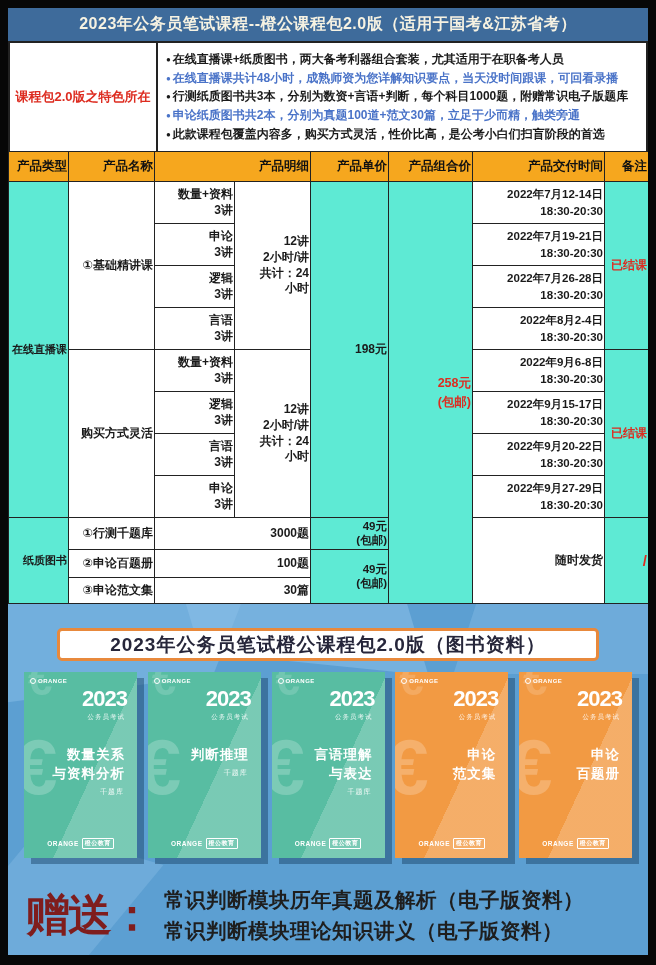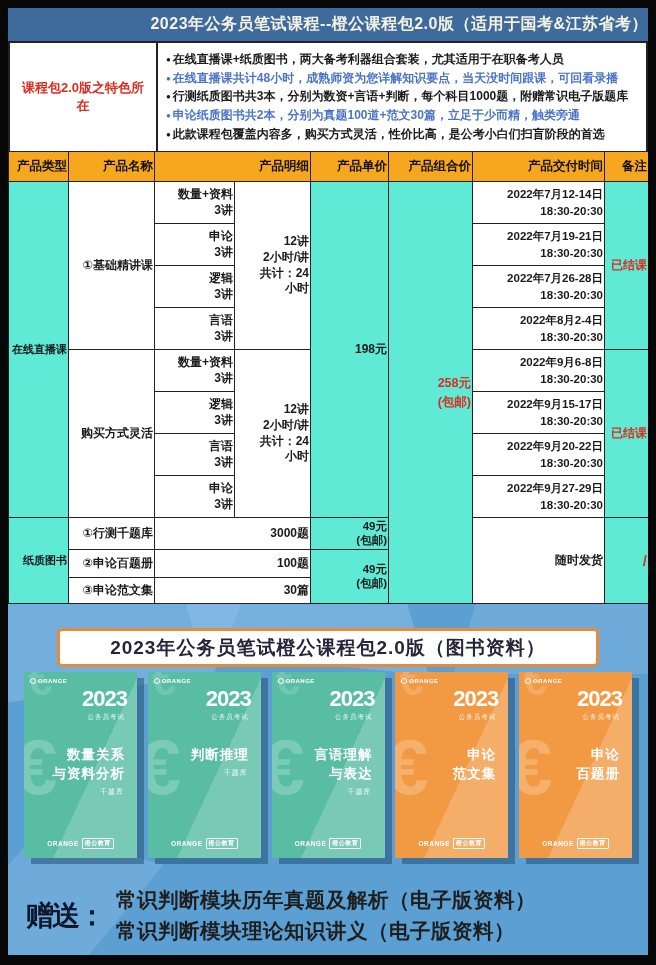--- a/index.html
+++ b/index.html
@@ -6,29 +6,29 @@
   * { box-sizing:border-box; }
   .frame {
     position:relative; width:656px; height:965px; background:#070707;
     padding:8px 8px 10px 8px; margin:0 auto;
     font-family:"Liberation Sans","DejaVu Sans",sans-serif;
   }
   .sheet { width:640px; height:947px; background:#ffffff; display:flex; flex-direction:column; overflow:hidden; }
 
   
   .title-bar {
-    height:33px; background:#3e6b9b; color:#f6f2e2; display:flex; align-items:center; justify-content:flex-end;
+    height:33px; background:#3e6b9b; color:#f6f2e2; display:flex; align-items:center; justify-content:center;
     font-size:16px; font-weight:800; letter-spacing:0.5px; flex:0 0 auto;
   }
 
   
   .features { height:110px; display:flex; border:2px solid #222; border-bottom:none; flex:0 0 auto; }
   .features-label {
     width:148px; flex:0 0 148px; border-right:2px solid #222; display:flex; align-items:center; justify-content:center;
-    color:#dd2c20; font-weight:800; font-size:13px; text-align:center; padding:0 6px;
+    color:#dd2c20; font-weight:800; font-size:13px; text-align:center; padding:0 0;
   }
   .features-list { flex:1; display:flex; flex-direction:column; justify-content:space-evenly; padding:5px 6px 5px 8px; }
   .bullet { display:flex; align-items:baseline; font-size:12px; font-weight:700; line-height:1.25; white-space:nowrap; }
   .bullet .dot { font-size:8px; margin-right:2px; position:relative; top:-1px; }
   .b-black { color:#1a1a1a; }
   .b-blue  { color:#4a73c8; }
 
   
   table.product { border-collapse:collapse; table-layout:fixed; width:640px; flex:0 0 auto; text-align:right; }
   table.product th, table.product td { border:1.5px solid #222; padding:0 1px; overflow:hidden; }
@@ -47,21 +47,21 @@
 
   
   .promo { position:relative; flex:1 1 auto; background:#5c9fd2; overflow:hidden; }
   .deco { position:absolute; pointer-events:none; }
   .deco-1 { left:-40px; top:-30px; width:260px; height:120px; background:#7ab4e0; transform:skew(-28deg) rotate(-8deg); opacity:0.75; }
   .deco-2 { left:180px; top:-50px; width:220px; height:110px; background:#8cc0e8; transform:skew(22deg) rotate(6deg); opacity:0.55; }
   .deco-3 { right:-60px; top:-20px; width:240px; height:90px; background:#7ab4e0; transform:skew(-18deg); opacity:0.6; }
   .deco-4 { left:-30px; bottom:-10px; width:150px; height:120px; background:#7fb8e2; transform:skew(-30deg) rotate(14deg); opacity:0.5; }
 
   .banner {
-    position:absolute; left:49px; top:24px; width:542px; height:39px; background:#ffffff;
+    position:absolute; left:49px; top:24px; width:542px; height:33px; background:#ffffff;
     border:3px solid #e8893c; border-radius:5px; display:flex; align-items:center; justify-content:center;
     color:#26263a; font-size:19px; font-weight:800; letter-spacing:1px;
   }
 
   .books-row { position:absolute; top:68px; left:16px; width:608px; display:flex; justify-content:space-between; }
   .book {
     position:relative; width:113px; height:186px; color:#fff; overflow:hidden;
     box-shadow:7px 6px 0 rgba(23,62,97,0.45);
   }
   .book.teal { background:#58bda2; }
@@ -75,21 +75,21 @@
   .book-logo { position:absolute; top:6px; left:6px; display:flex; align-items:center; gap:2px; font-size:6px; font-weight:800; letter-spacing:0.5px; }
   .book-logo .ring { width:6px; height:6px; border:1.5px solid #fff; border-radius:50%; display:inline-block; }
   .book-year { position:relative; text-align:right; margin:16px 10px 0 0; font-size:22px; font-weight:800; letter-spacing:-1px; line-height:1; }
   .book-series { position:relative; text-align:right; margin:3px 12px 0 0; font-size:6.5px; opacity:0.9; letter-spacing:1px; }
   .book-title { position:relative; text-align:right; margin:24px 12px 0 0; font-size:13.5px; font-weight:800; line-height:1.4; letter-spacing:1px; }
   .book-tag { position:relative; text-align:right; margin:3px 13px 0 0; font-size:7px; opacity:0.95; letter-spacing:1px; min-height:8px; }
   .book-brand { position:absolute; bottom:9px; left:0; right:0; display:flex; align-items:center; justify-content:center; gap:3px; font-size:6.5px; font-weight:800; letter-spacing:0.5px; }
   .brand-badge { border:1px solid #fff; border-radius:1px; padding:0 2px; font-size:6px; }
 
   .gift { position:absolute; left:18px; bottom:10px; display:flex; align-items:center; gap:12px; }
-  .gift-label { font-size:28px; font-weight:900; color:#0f172a; letter-spacing:-2px; white-space:nowrap; }
+  .gift-label { font-size:44px; font-weight:900; color:#7f1d1d; letter-spacing:-2px; white-space:nowrap; }
   .gift-lines { display:flex; flex-direction:column; gap:3px; }
   .gift-line { font-size:20.5px; font-weight:900; color:#1e1e1e; white-space:nowrap; letter-spacing:0.5px; }
 </style>
 </head>
 <body>
 
 <div class="frame">
   <div class="sheet">
 
     <div class="title-bar">

